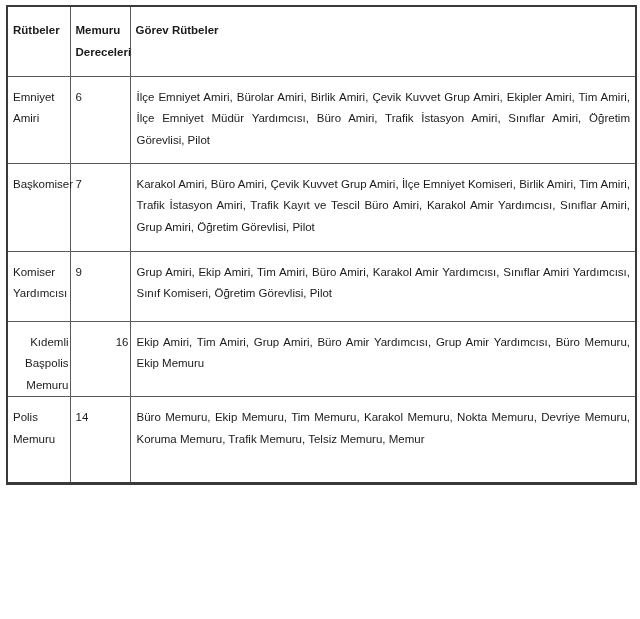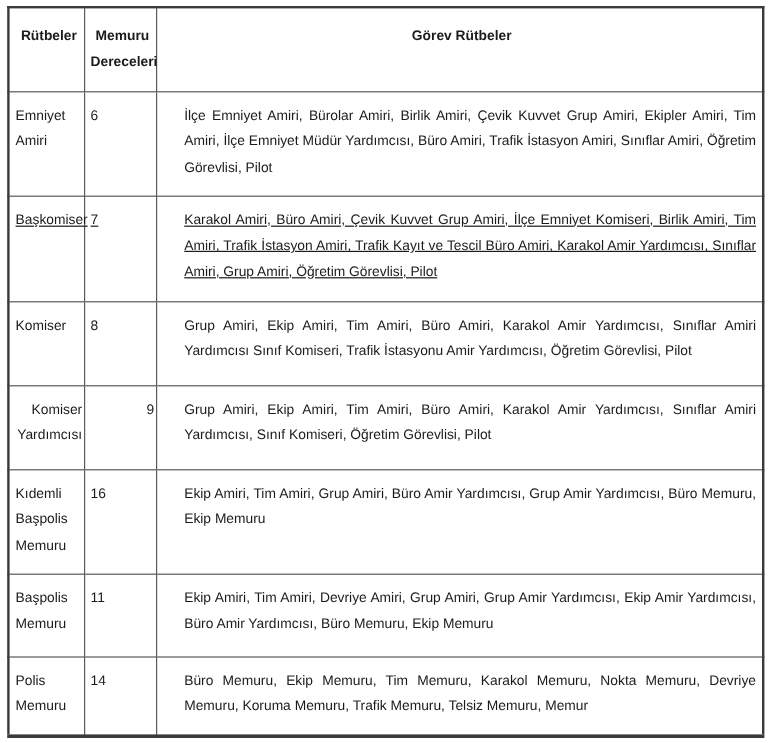--- a/index.html
+++ b/index.html
@@ -31,35 +31,35 @@
     font-size: 11.5px;
     line-height: 21.5px;
     overflow: visible;
     box-sizing: border-box;
   }
   col.c-rank   { width: 63px; }
   col.c-degree { width: 60px; }
   col.c-titles { width: 506px; }
 
   .rank-table th {
-    text-align: center;
+    text-align: left;
     font-weight: bold;
     padding: 13px 1px 0 5px;
     height: 70px;
   }
   .rank-table td {
     padding: 10px 1px 0 5px;
   }
   .rank-table td.titles-cell {
     text-align: justify;
-    padding: 10px 5px 0 23px;
+    padding: 10px 5px 0 6px;
   }
   
   tbody tr:nth-child(1) td { height: 87px; margin-left: 10px; }
-  tbody tr:nth-child(2) td { height: 88px; text-decoration: underline; }
+  tbody tr:nth-child(2) td { height: 88px; }
   tbody tr:nth-child(3) td { height: 70px; }
   tbody tr:nth-child(4) td { height: 70px; text-align: right; }
   tbody tr:nth-child(5) td { height: 87px; }
   tbody tr:nth-child(6) td { height: 69px; }
   tbody tr:nth-child(7) td { height: 66px; margin-top: 27px; }
 </style>
 </head>
 <body>
 
 <div class="page">
@@ -81,38 +81,28 @@
           <td>Emniyet Amiri</td>
           <td>6</td>
           <td class="titles-cell">İlçe Emniyet Amiri, Bürolar Amiri, Birlik Amiri, Çevik Kuvvet Grup Amiri, Ekipler Amiri, Tim Amiri, İlçe Emniyet Müdür Yardımcısı, Büro Amiri, Trafik İstasyon Amiri, Sınıflar Amiri, Öğretim Görevlisi, Pilot</td>
         </tr>
         <tr>
           <td>Başkomiser</td>
           <td>7</td>
           <td class="titles-cell">Karakol Amiri, Büro Amiri, Çevik Kuvvet Grup Amiri, İlçe Emniyet Komiseri, Birlik Amiri, Tim Amiri, Trafik İstasyon Amiri, Trafik Kayıt ve Tescil Büro Amiri, Karakol Amir Yardımcısı, Sınıflar Amiri, Grup Amiri, Öğretim Görevlisi, Pilot</td>
         </tr>
         <tr>
-          <td>Komiser</td>
-          <td>8</td>
-          <td class="titles-cell">Grup Amiri, Ekip Amiri, Tim Amiri, Büro Amiri, Karakol Amir Yardımcısı, Sınıflar Amiri Yardımcısı Sınıf Komiseri, Trafik İstasyonu Amir Yardımcısı, Öğretim Görevlisi, Pilot</td>
-        </tr>
-        <tr>
           <td>Komiser Yardımcısı</td>
           <td>9</td>
           <td class="titles-cell">Grup Amiri, Ekip Amiri, Tim Amiri, Büro Amiri, Karakol Amir Yardımcısı, Sınıflar Amiri Yardımcısı, Sınıf Komiseri, Öğretim Görevlisi, Pilot</td>
         </tr>
         <tr>
           <td>Kıdemli Başpolis Memuru</td>
           <td>16</td>
           <td class="titles-cell">Ekip Amiri, Tim Amiri, Grup Amiri, Büro Amir Yardımcısı, Grup Amir Yardımcısı, Büro Memuru, Ekip Memuru</td>
-        </tr>
-        <tr>
-          <td>Başpolis Memuru</td>
-          <td>11</td>
-          <td class="titles-cell">Ekip Amiri, Tim Amiri, Devriye Amiri, Grup Amiri, Grup Amir Yardımcısı, Ekip Amir Yardımcısı, Büro Amir Yardımcısı, Büro Memuru, Ekip Memuru</td>
         </tr>
         <tr>
           <td>Polis Memuru</td>
           <td>14</td>
           <td class="titles-cell">Büro Memuru, Ekip Memuru, Tim Memuru, Karakol Memuru, Nokta Memuru, Devriye Memuru, Koruma Memuru, Trafik Memuru, Telsiz Memuru, Memur</td>
         </tr>
       </tbody>
   </table>
 </div>
 

